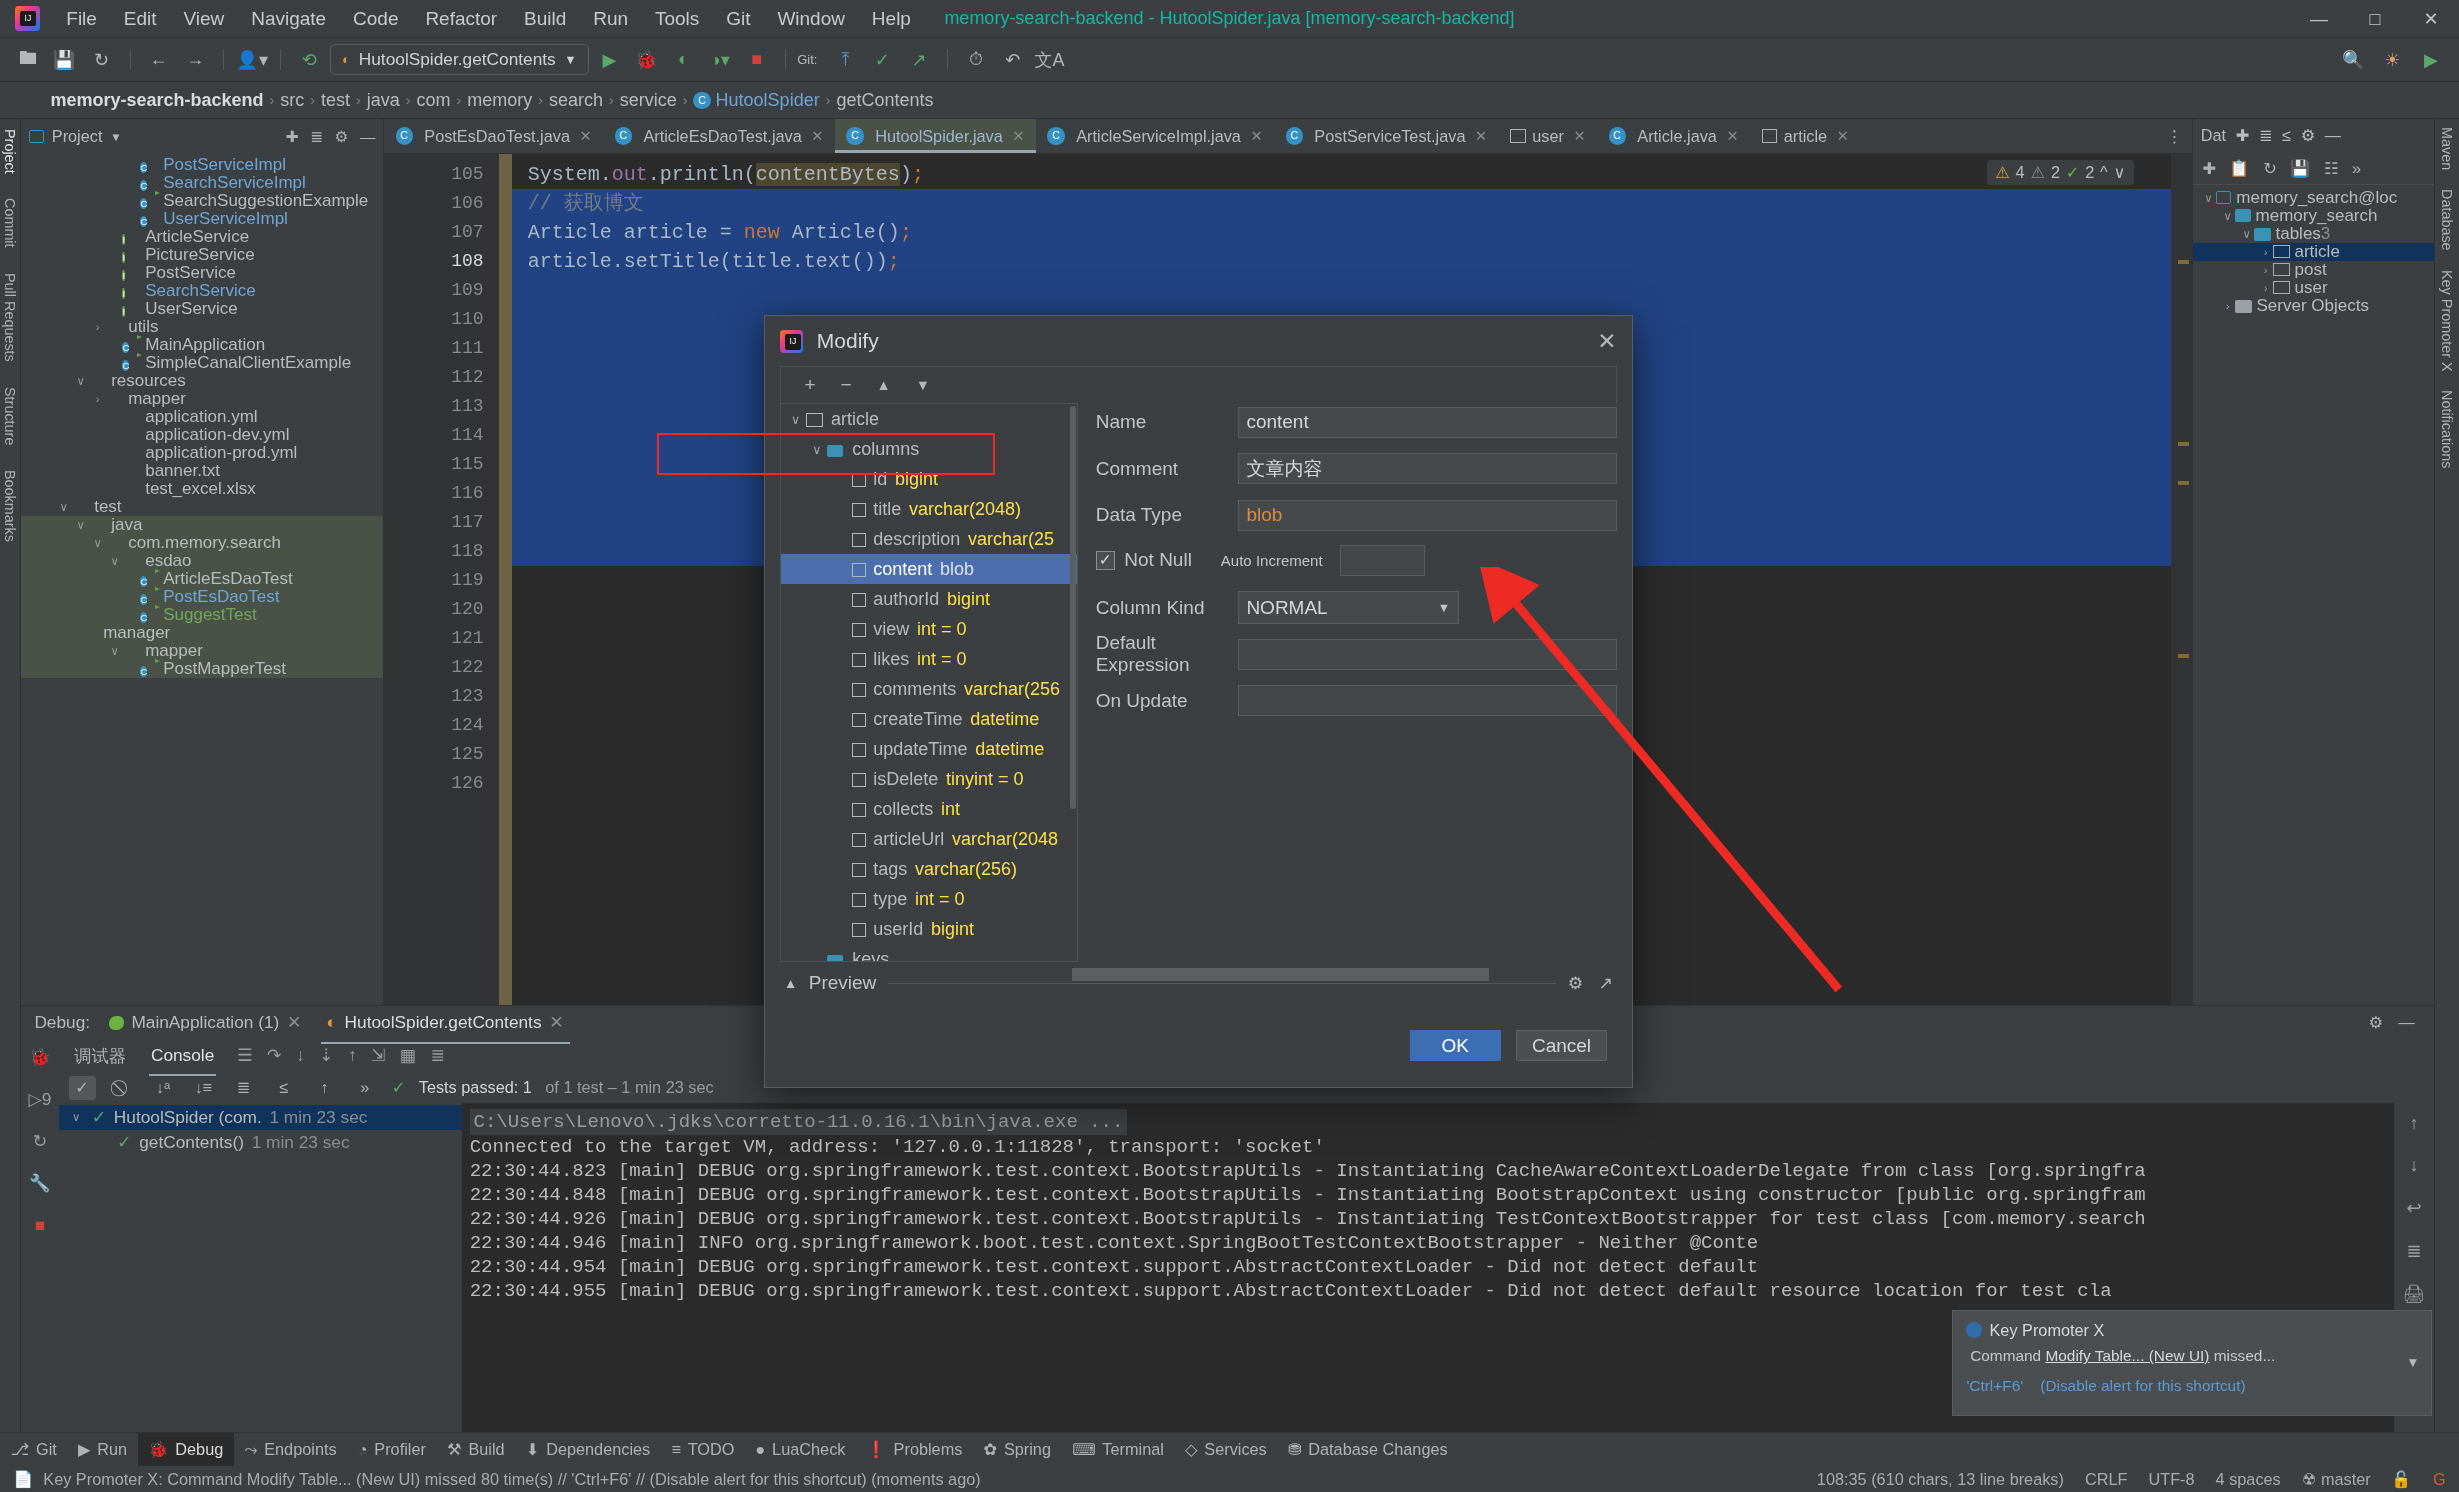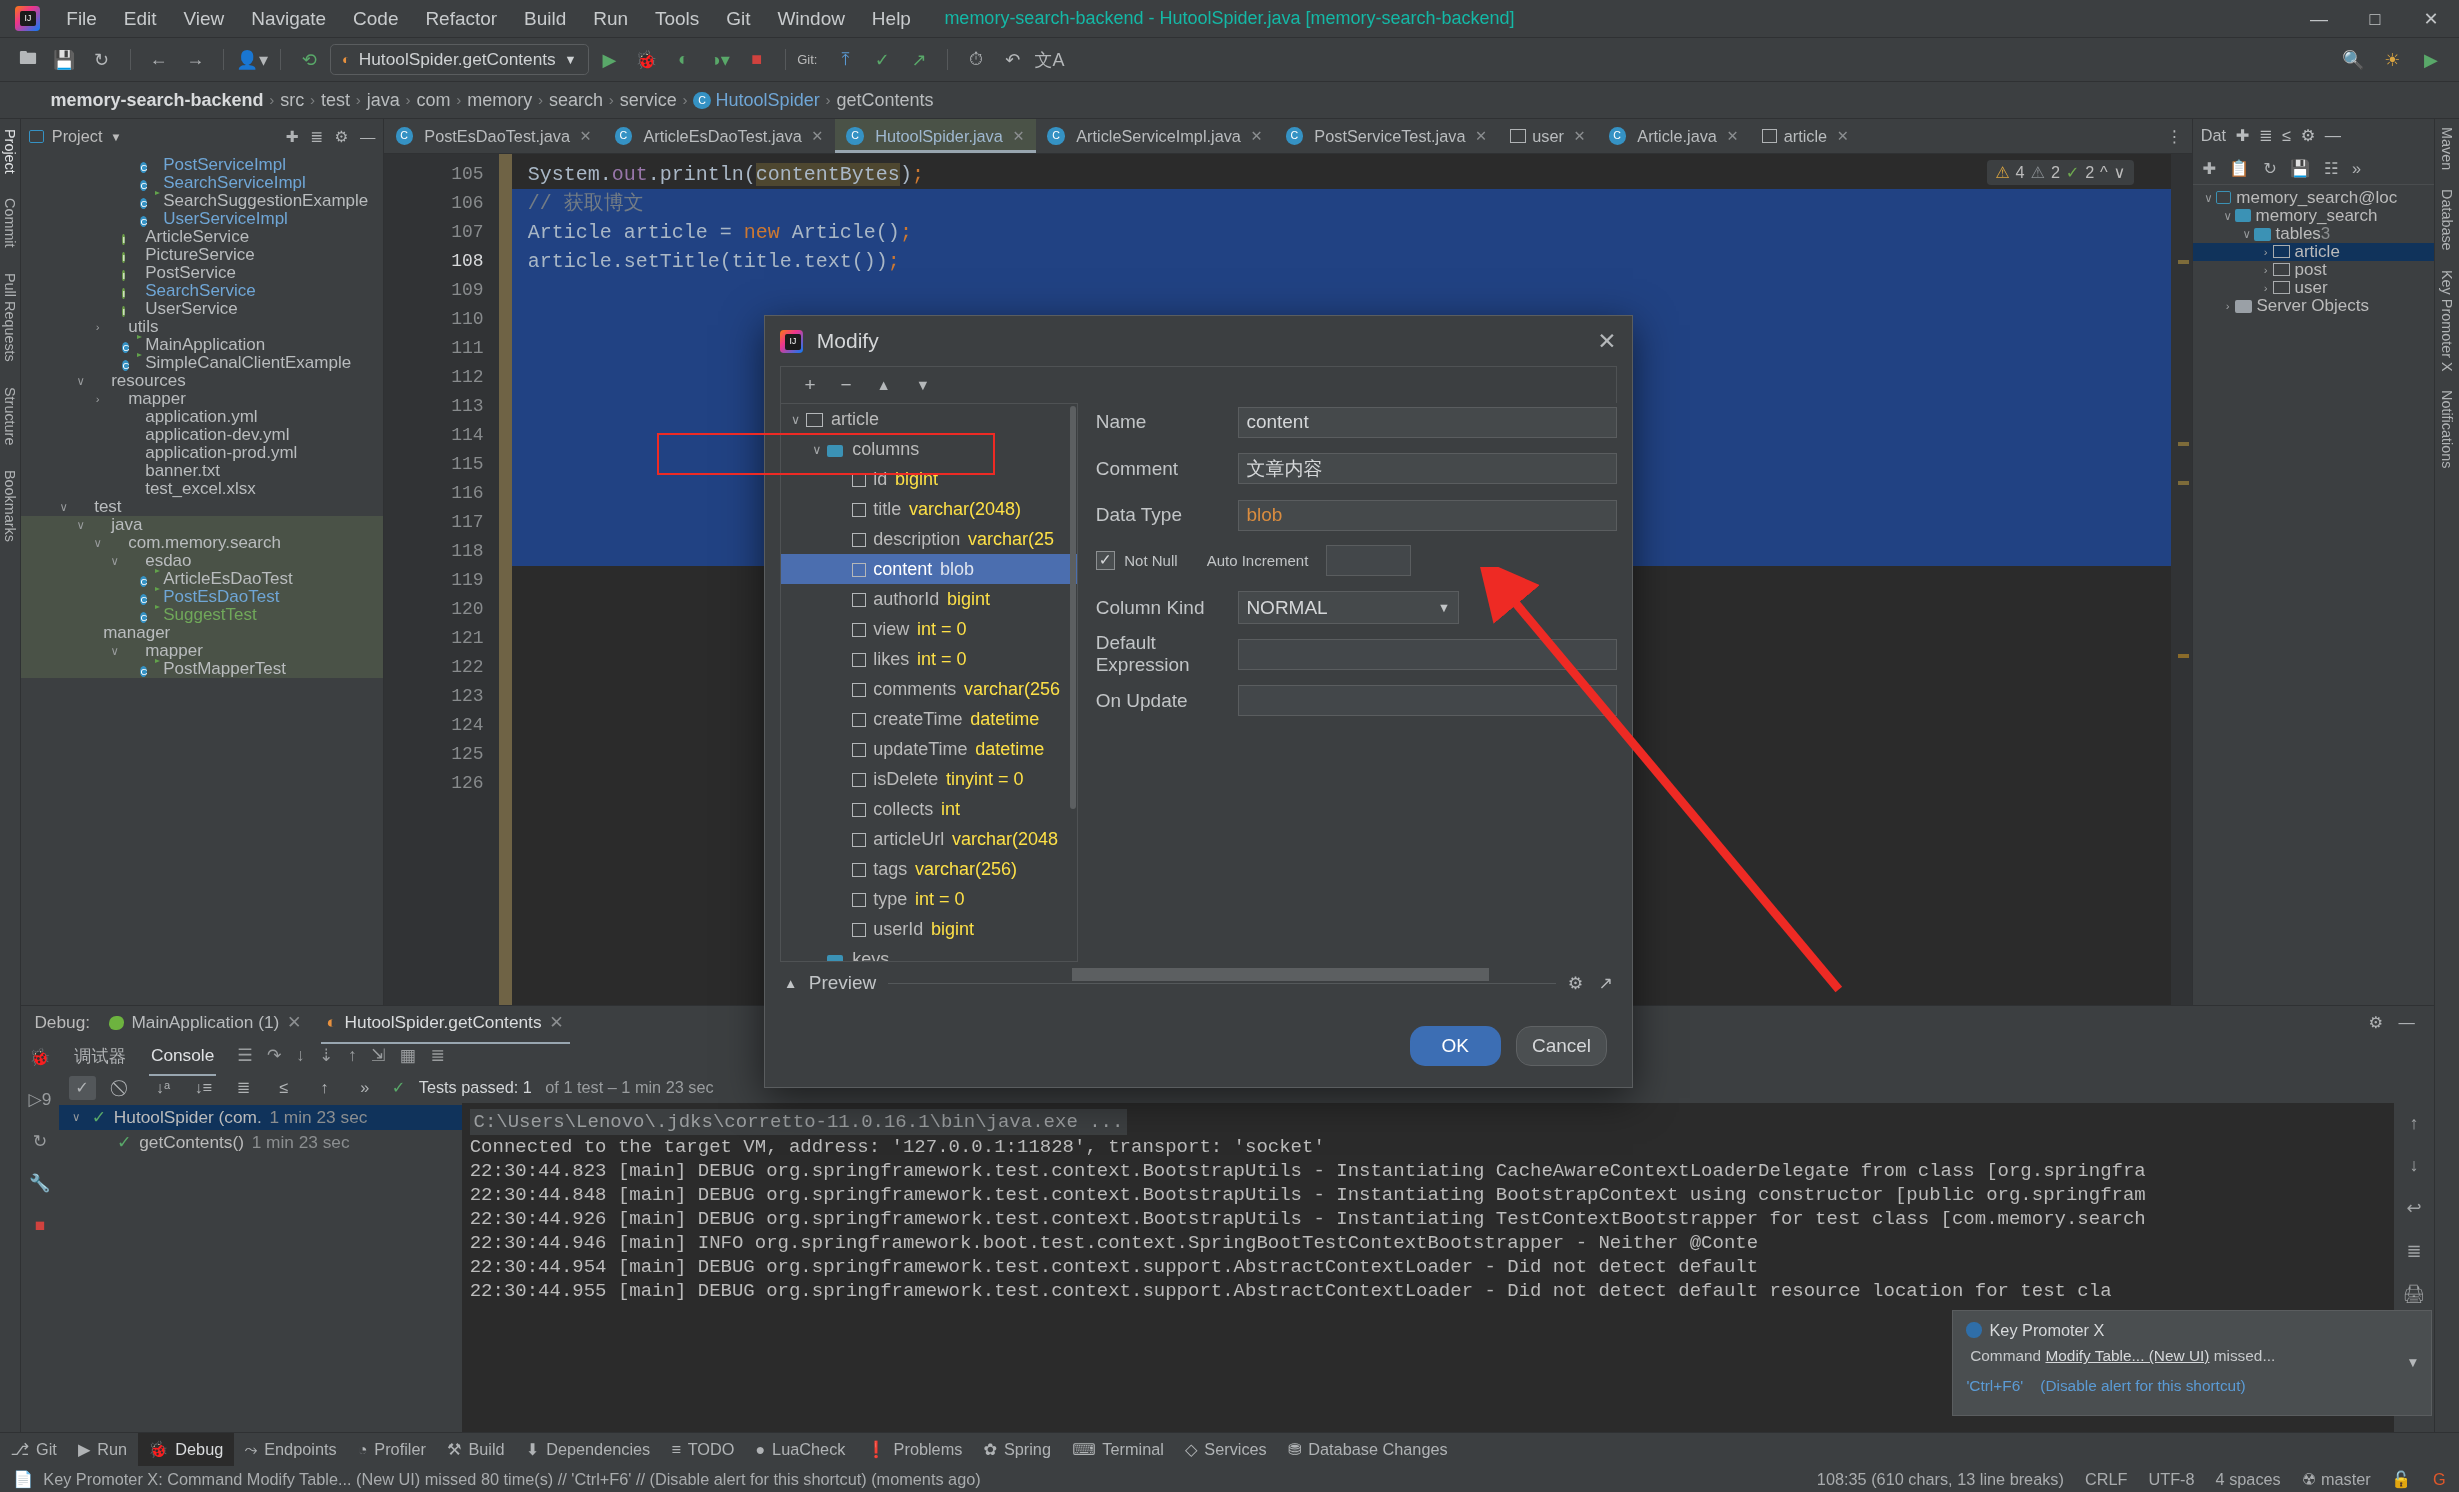--- a/index.html
+++ b/index.html
@@ -188,34 +188,34 @@
   .form{flex:1;padding:3.8px 0 0 17.3px;position:relative;}
   .frow{display:flex;align-items:center;height:31px;margin-bottom:15.4px;}
   .flabel{width:142px;font-size:19px;color:#c2c5c7;flex:none;}
   .finput{flex:1;height:31px;background:#45494b;border:1px solid #5a5d5f;color:#d5d7d9;
       font-size:19px;padding:0 7.7px;display:flex;align-items:center;}
   .finput.empty{background:#43474a;}
   .finput.orange{color:#d98c3f;}
   .frow.cb{height:29px;margin-bottom:17.3px;}
   .ckbox{width:19px;height:19px;border:1px solid #8d9092;background:#4a4e50;display:inline-flex;
       align-items:center;justify-content:center;font-size:15.4px;color:#d5d7d9;margin-right:9.6px;}
-  .cblabel{font-size:15px;color:#c2c5c7;}
+  .cblabel{font-size:19px;color:#c2c5c7;}
   .aiLabel{margin-left:29px;font-size:15px;color:#c2c5c7;}
   .aiBox{margin-left:17.3px;width:85px;height:31px;background:#43474a;border:1px solid #5a5d5f;}
   .fselect{flex:0 0 221px;height:33px;background:#45494b;border:1px solid #5a5d5f;color:#d5d7d9;
       font-size:19px;padding:0 7.7px;display:flex;align-items:center;}
   .fselect .caret{margin-left:auto;font-size:12.5px;color:#c2c5c7;}
   .redbox{position:absolute;left:657px;top:433px;width:338px;height:42px;border:2.9px solid #ee2a24;}
   .hbar{position:absolute;left:1072px;top:968px;width:417px;height:13.4px;background:#5c5f61;}
   .previewrow{height:42px;display:flex;align-items:center;gap:11.5px;padding:0 19px;font-size:19px;color:#c2c5c7;}
   .previewrow .line{flex:1;height:1px;background:#54585a;}
   .previewrow .rico{display:flex;gap:15.4px;color:#b5b8ba;font-size:17.3px;}
   .dlgfoot{height:83px;display:flex;align-items:center;justify-content:flex-end;gap:15.4px;padding:0 25px;}
-  .btn{min-width:91px;height:40px;display:flex;align-items:center;justify-content:center;
-      font-size:19px;border-radius:15px;}
+  .btn{min-width:91px;height:31px;display:flex;align-items:center;justify-content:center;
+      font-size:19px;border-radius:1px;}
   .btn.primary{background:#3c6eb4;color:#fff;}
   .btn.ghost{background:#4b4f51;border:1px solid #5f6264;color:#d5d7d9;}
 
   
   .arrowsvg{position:absolute;left:1479px;top:567px;pointer-events:none;}
 
   
   .kpx{position:absolute;right:27px;bottom:77px;width:480px;height:106px;background:#4a4e50;
       border:1px solid #5a5d5f;padding:9.6px 13.4px;font-size:15.4px;color:#c6c9cb;}
   .kpx .hd{display:flex;align-items:center;gap:7.7px;font-size:16.3px;color:#d7d9db;margin-bottom:7.7px;}

